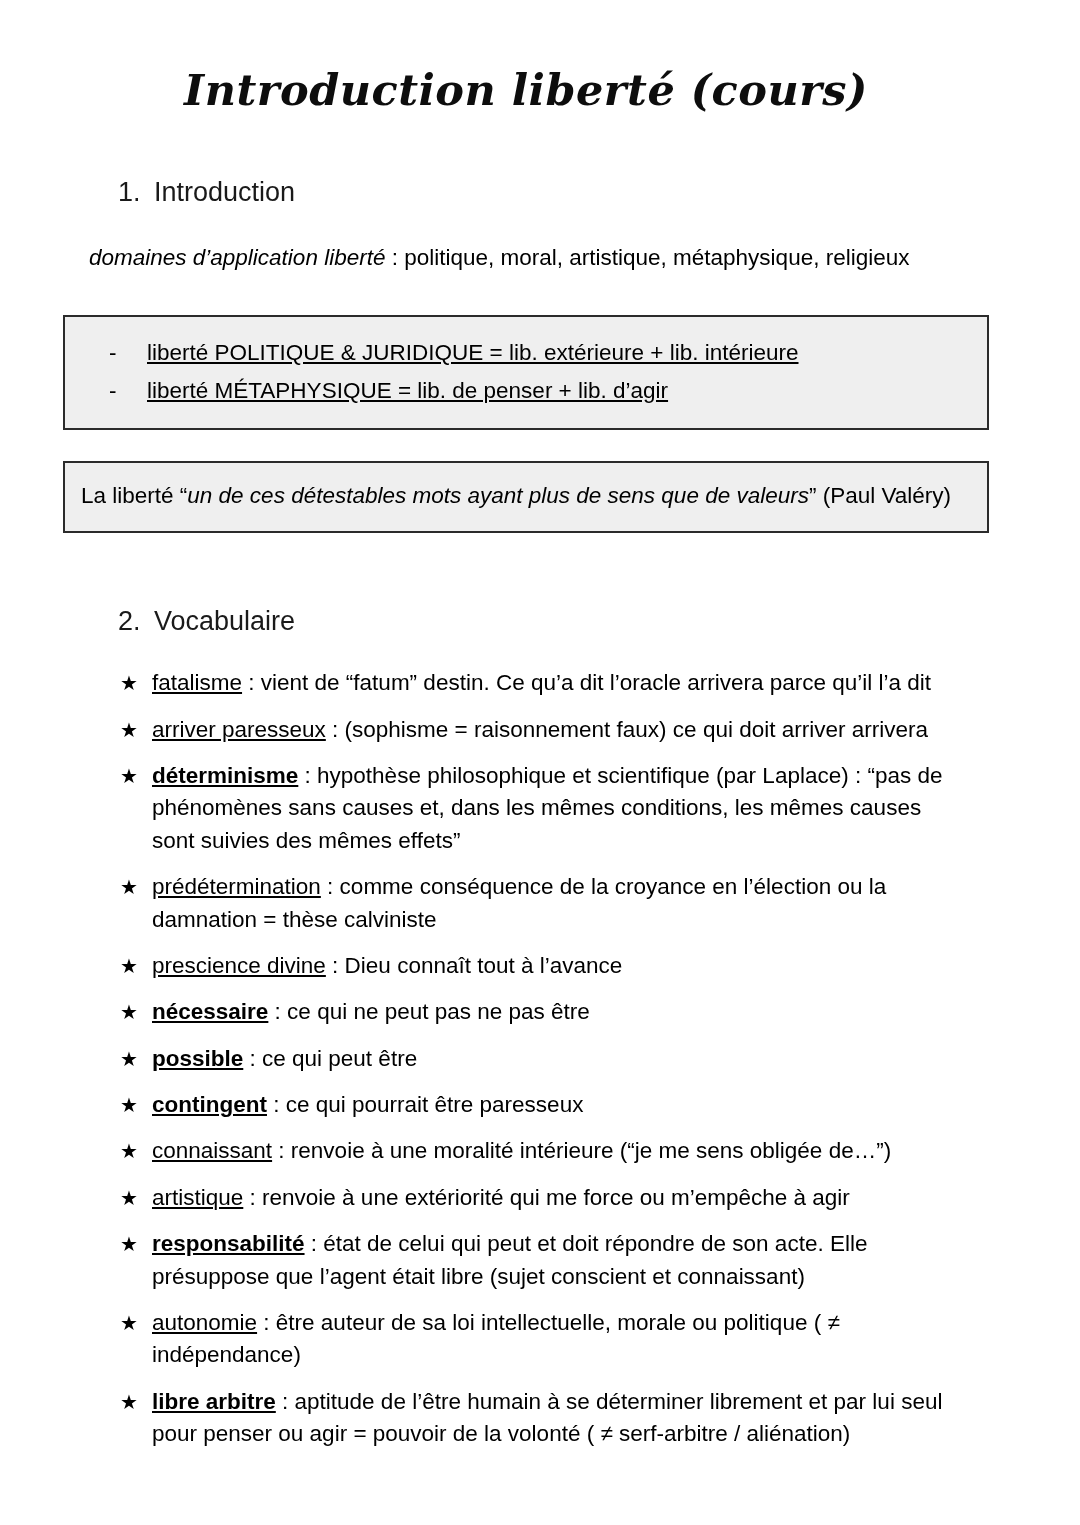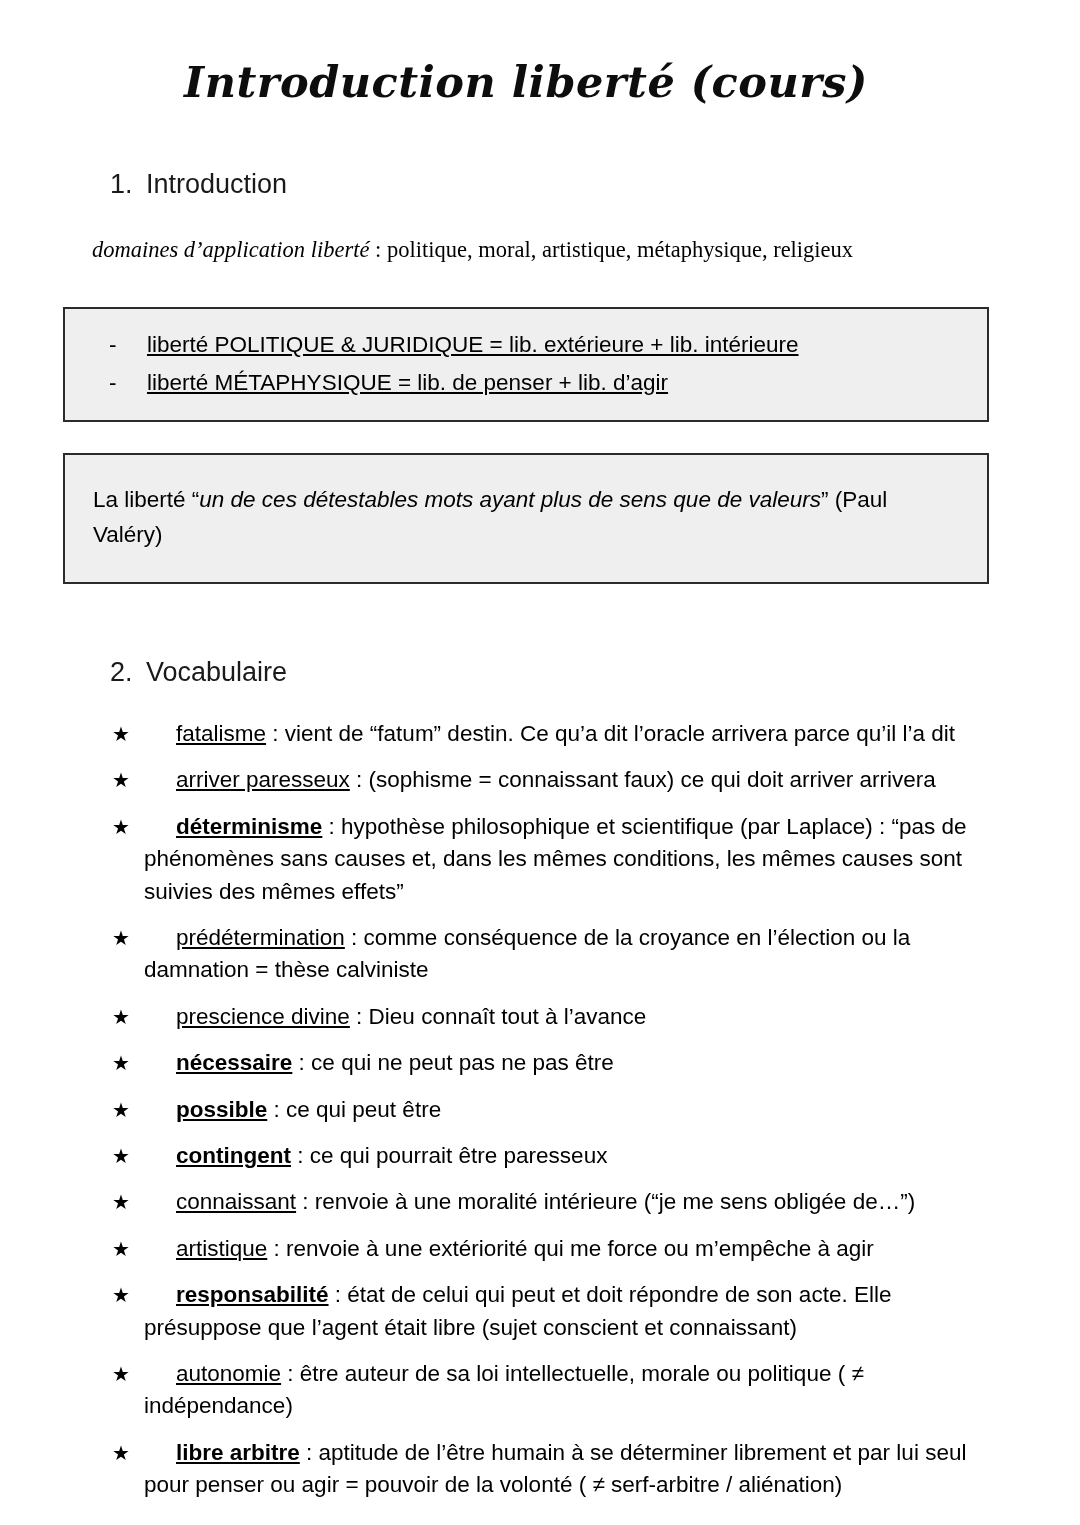--- a/index.html
+++ b/index.html
@@ -14,21 +14,21 @@
     font-family: "Liberation Sans", sans-serif;
     color: #000000;
     -webkit-font-smoothing: antialiased;
   }
 
   .page {
     position: relative;
     width: 1052px;
     height: 1525px;
     box-sizing: border-box;
-    padding: 0;
+    padding: 8px;
     overflow: hidden;
   }
 
   
   .doc-title {
     text-align: center;
     font-family: "DejaVu Serif", serif;
     font-style: italic;
     font-weight: 700;
     font-size: 43px;
@@ -57,24 +57,23 @@
     white-space: nowrap;
   }
 
   #heading-1 { margin-top: 62px; }
   #heading-2 { margin-top: 73px; }
 
   
   .lead-para {
     font-size: 22.5px;
     line-height: 1.35;
-    margin: 12px;
+    margin: 1px;
     padding: 0 80px 0 80px;
     margin-top: 35px;
-    font-family: Liberation Serif, serif;
   }
   .lead-para em {
     font-style: italic;
   }
 
   
   .callout {
     box-sizing: border-box;
     margin: 0 auto;
     width: 926px;
@@ -108,21 +107,21 @@
     box-sizing: border-box;
   }
   .dash-list .dash-text {
     flex: 1 1 auto;
     text-decoration: underline;
   }
 
   .quote-line {
     font-size: 22.5px;
     line-height: 1.55;
-    margin: 12px;
+    margin: 0;
   }
   .quote-line em { font-style: italic; }
 
   
   .vocab-list {
     list-style: none;
     margin: 0;
     padding: 0 78px 0 112px;
     margin-top: 30px;
   }
@@ -138,21 +137,20 @@
     font-size: 20px;
     line-height: 1.5;
     padding-top: 1px;
   }
   .vocab-list .vocab-body {
     flex: 1 1 auto;
   }
   .term {
     text-decoration: underline;
     text-underline-offset: 2px;
-    margin-left: 32px;
   }
   .term.bold {
     font-weight: 700;
     text-decoration: underline;
   }
 </style>
 </head>
 <body>
 
 <div class="page">
@@ -192,21 +190,21 @@
     <span class="label">Vocabulaire</span>
   </div>
 
   <ul class="vocab-list" id="vocab-list">
       <li>
         <span class="star">★</span>
         <span class="vocab-body"><span class="term">fatalisme</span><span> : vient de “fatum” destin. Ce qu’a dit l’oracle arrivera parce qu’il l’a dit</span></span>
       </li>
       <li>
         <span class="star">★</span>
-        <span class="vocab-body"><span class="term">arriver paresseux</span><span> : (sophisme = connaissant faux) ce qui doit arriver arrivera</span></span>
+        <span class="vocab-body"><span class="term">arriver paresseux</span><span> : (sophisme = raisonnement faux) ce qui doit arriver arrivera</span></span>
       </li>
       <li>
         <span class="star">★</span>
         <span class="vocab-body"><span class="term bold">déterminisme</span><span> : hypothèse philosophique et scientifique (par Laplace) : “pas de phénomènes sans causes et, dans les mêmes conditions, les mêmes causes sont suivies des mêmes effets”</span></span>
       </li>
       <li>
         <span class="star">★</span>
         <span class="vocab-body"><span class="term">prédétermination</span><span> : comme conséquence de la croyance en l’élection ou la damnation = thèse calviniste</span></span>
       </li>
       <li>

